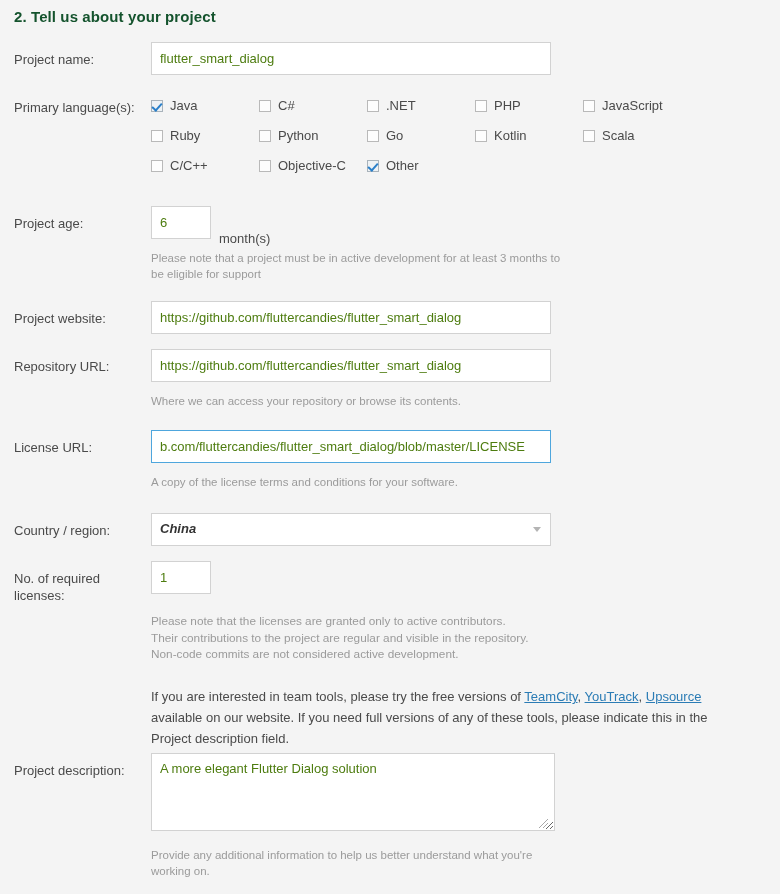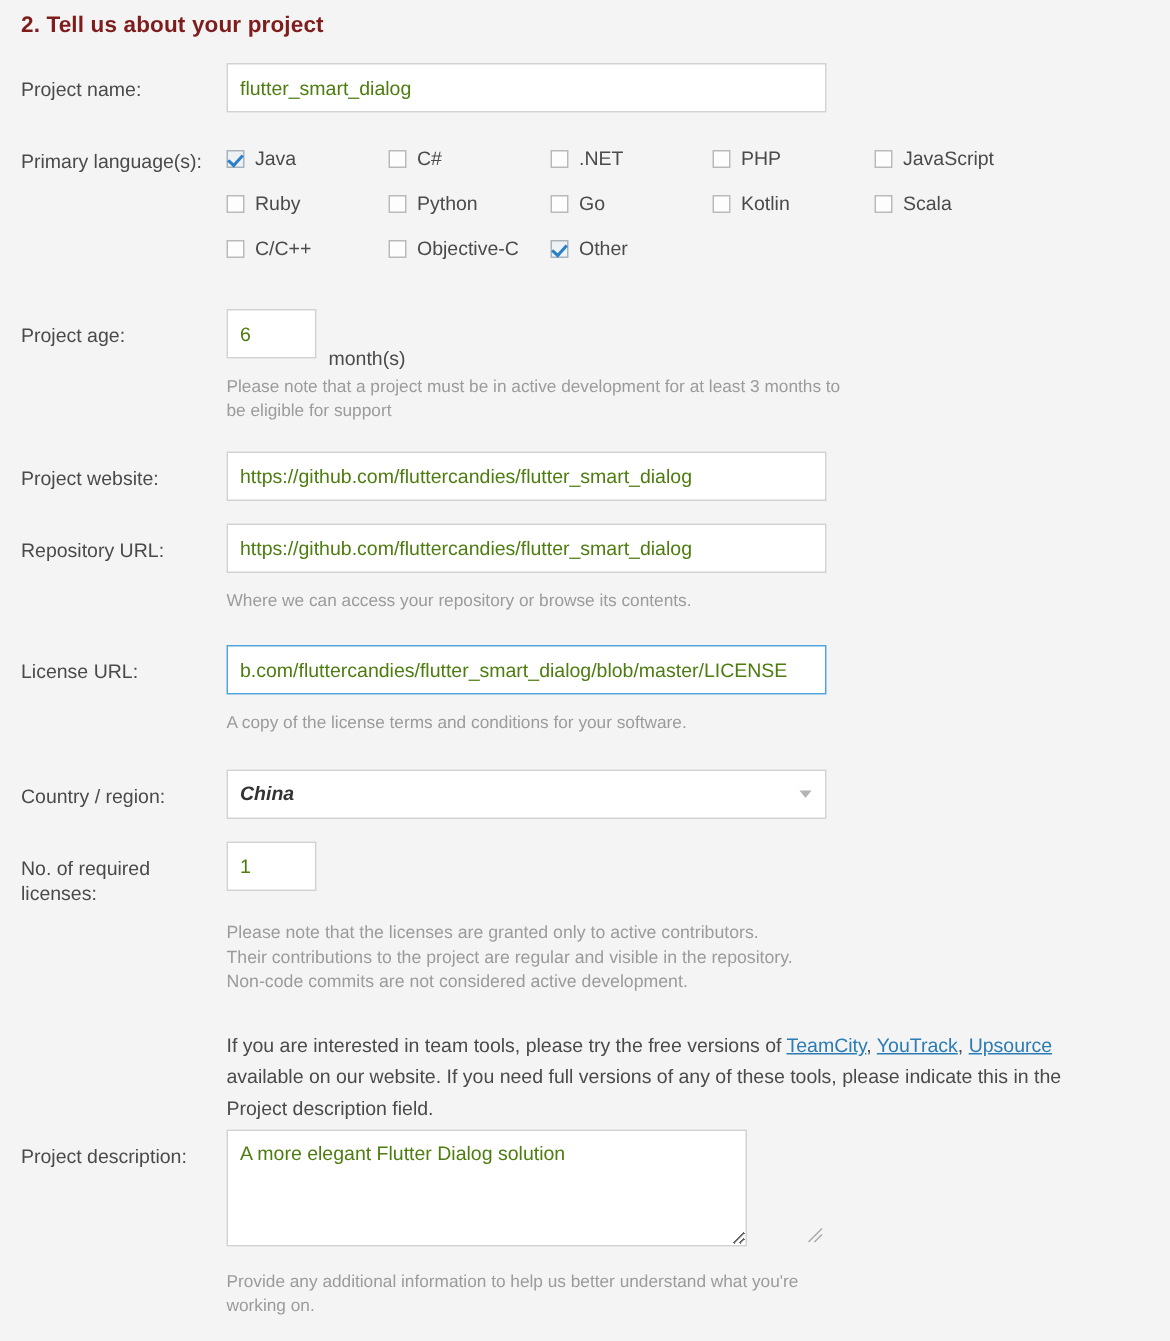--- a/index.html
+++ b/index.html
@@ -21,21 +21,21 @@
     height: 894px;
   }
 
   
   .section-title {
     position: absolute;
     left: 14px;
     top: 8px;
     font-size: 15px;
     font-weight: bold;
-    color: #7f1d1d;
+    color: #14532d;
     letter-spacing: 0.1px;
   }
 
   
   .row {
     position: absolute;
     left: 0;
     width: 780px;
   }
   .flabel {
@@ -67,21 +67,21 @@
     height: 33px;
   }
   input.txt.small {
     width: 60px;
     height: 33px;
   }
   input.txt.focused {
     border: 1px solid #4ea6dd;
   }
   textarea.txt {
-    width: 347px;
+    width: 404px;
     height: 78px;
     resize: both;
     line-height: 18px;
     padding: 6px 8px;
     overflow: hidden;
   }
   .ta-wrap {
     position: relative;
     width: 400px;
     height: 78px;

